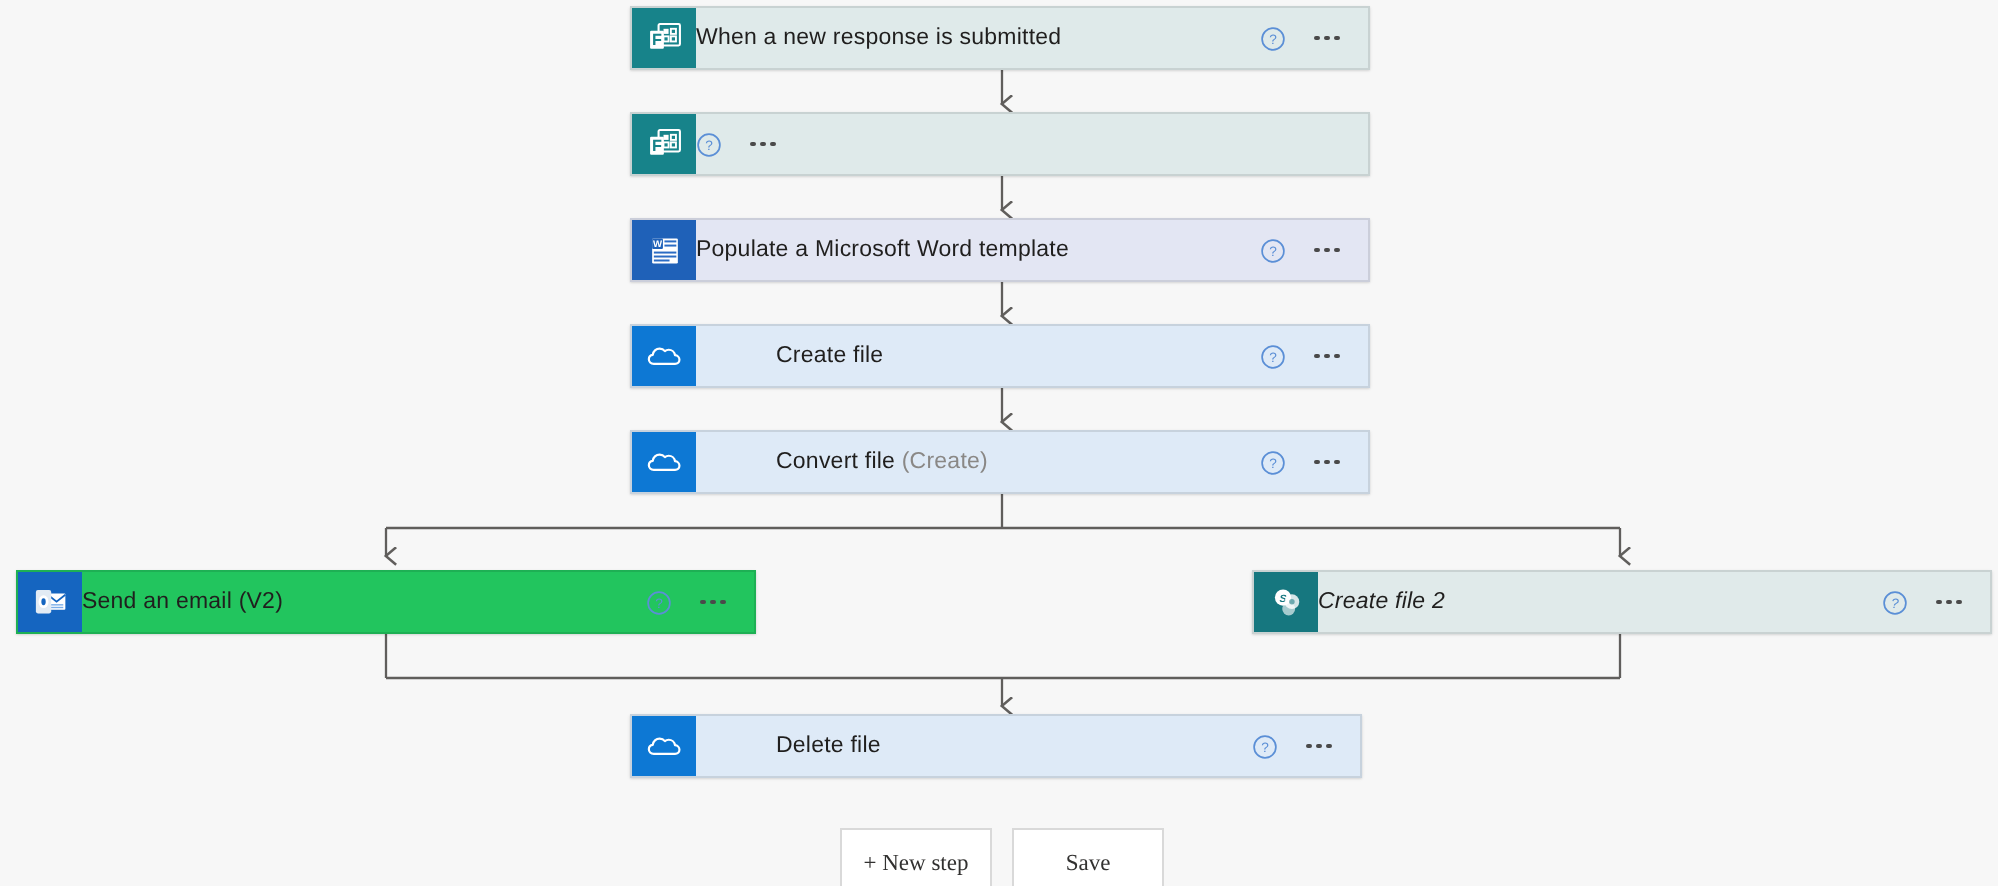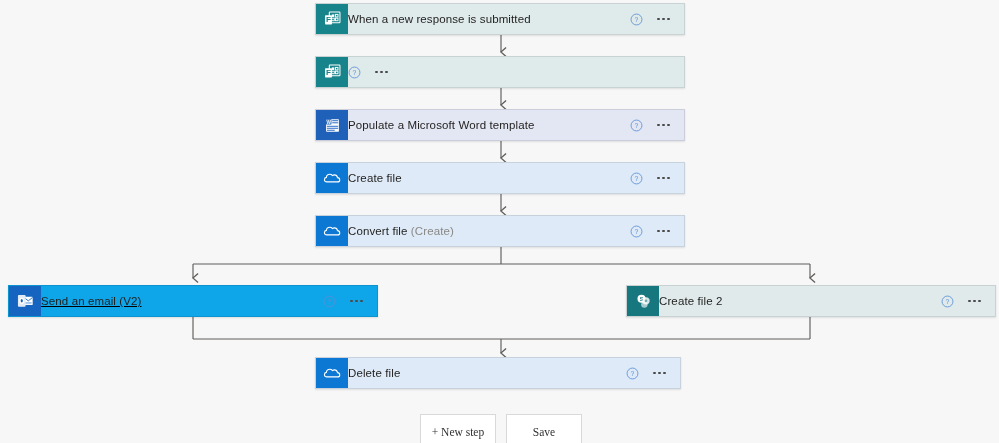--- a/index.html
+++ b/index.html
@@ -96,23 +96,23 @@
     display: block;
     width: 2.6px;
     height: 2.6px;
     border-radius: 50%;
     background: #4a4a4a;
   }
 
   
   .c-forms     { background: #dfeaea; }
   .c-word      { background: #e3e6f3; }
-  .c-onedrive  { background: #deeaf7; }
-  .c-outlook   { background: #0ea5e9; text-decoration: underline; }
-  .c-sharepoint{ background: #e0eaea; }
+  .c-onedrive  { background: #deeaf7; gap: 40px; }
+  .c-outlook   { background: #22c55e; }
+  .c-sharepoint{ background: #e0eaea; font-style: italic; }
 
   .ic-forms      { background: #17838a; }
   .ic-word       { background: #1f61b8; }
   .ic-onedrive   { background: #0d78d4; }
   .ic-outlook    { background: #1565c0; }
   .ic-sharepoint { background: #16777f; }
 
   
   .footer-btn {
     position: absolute;

